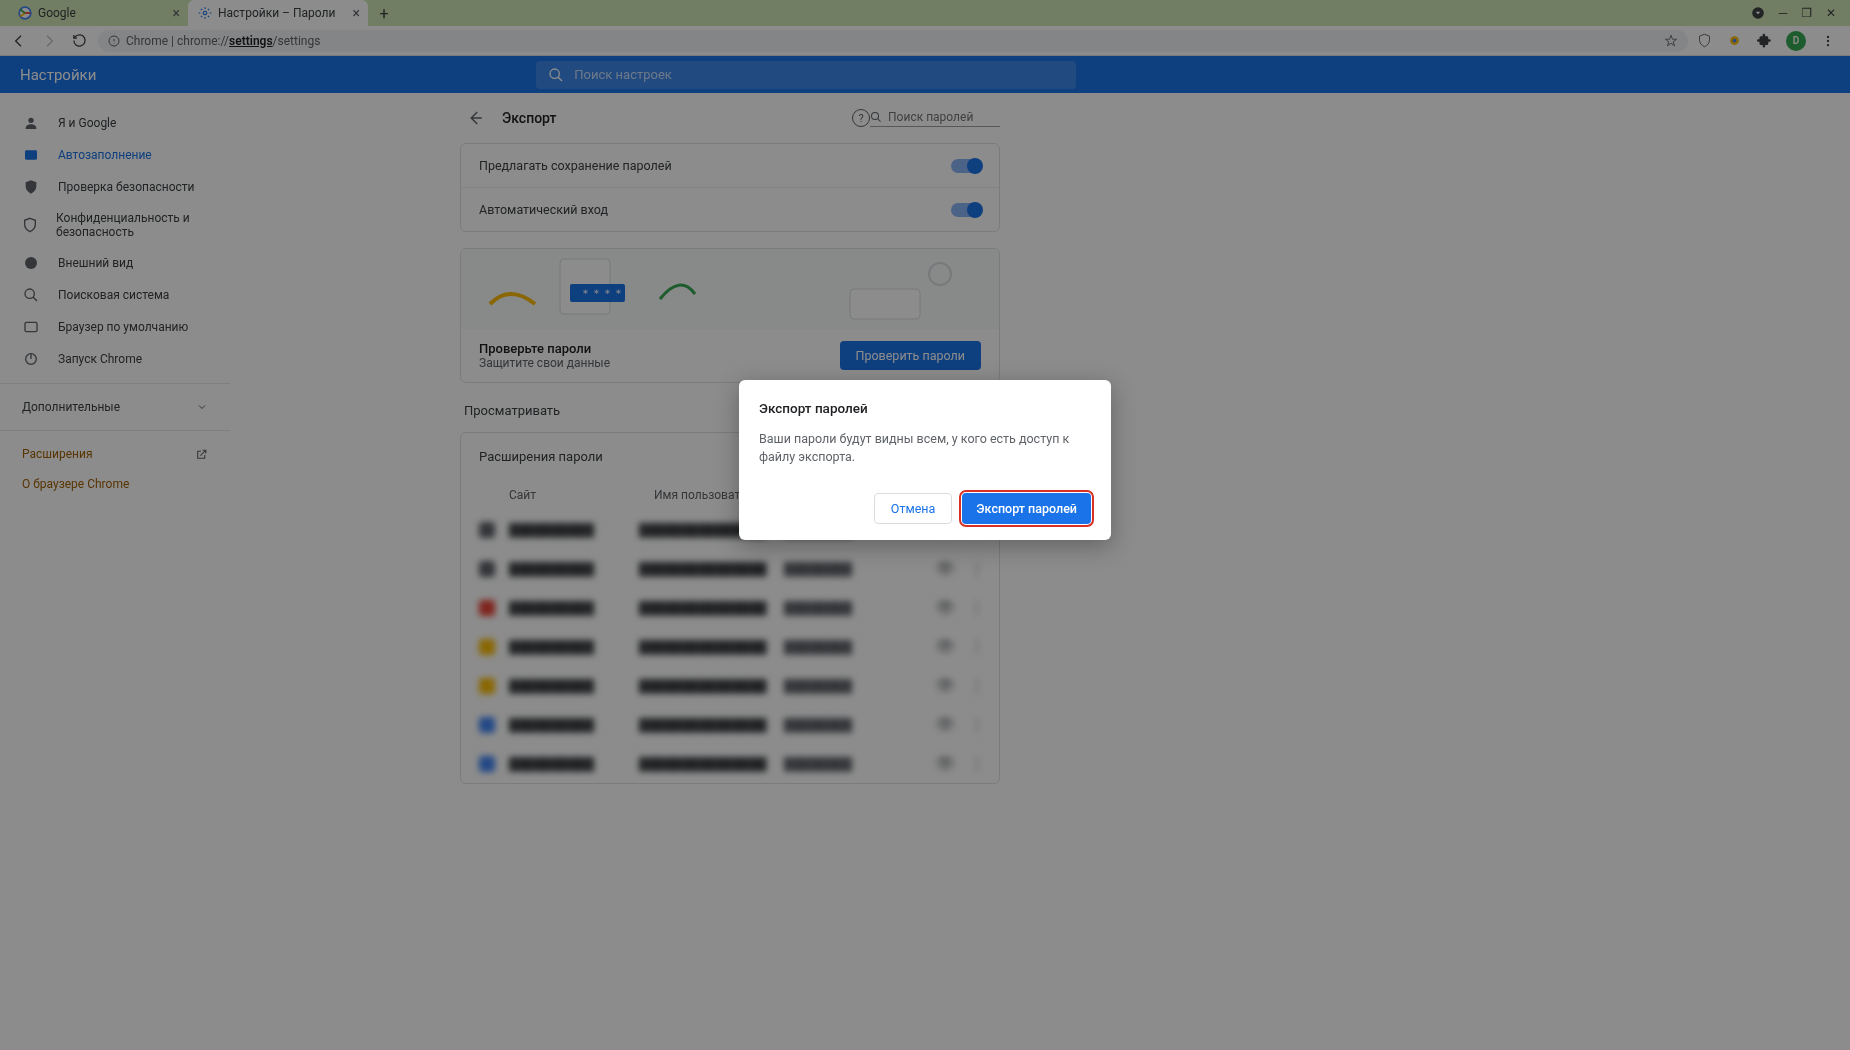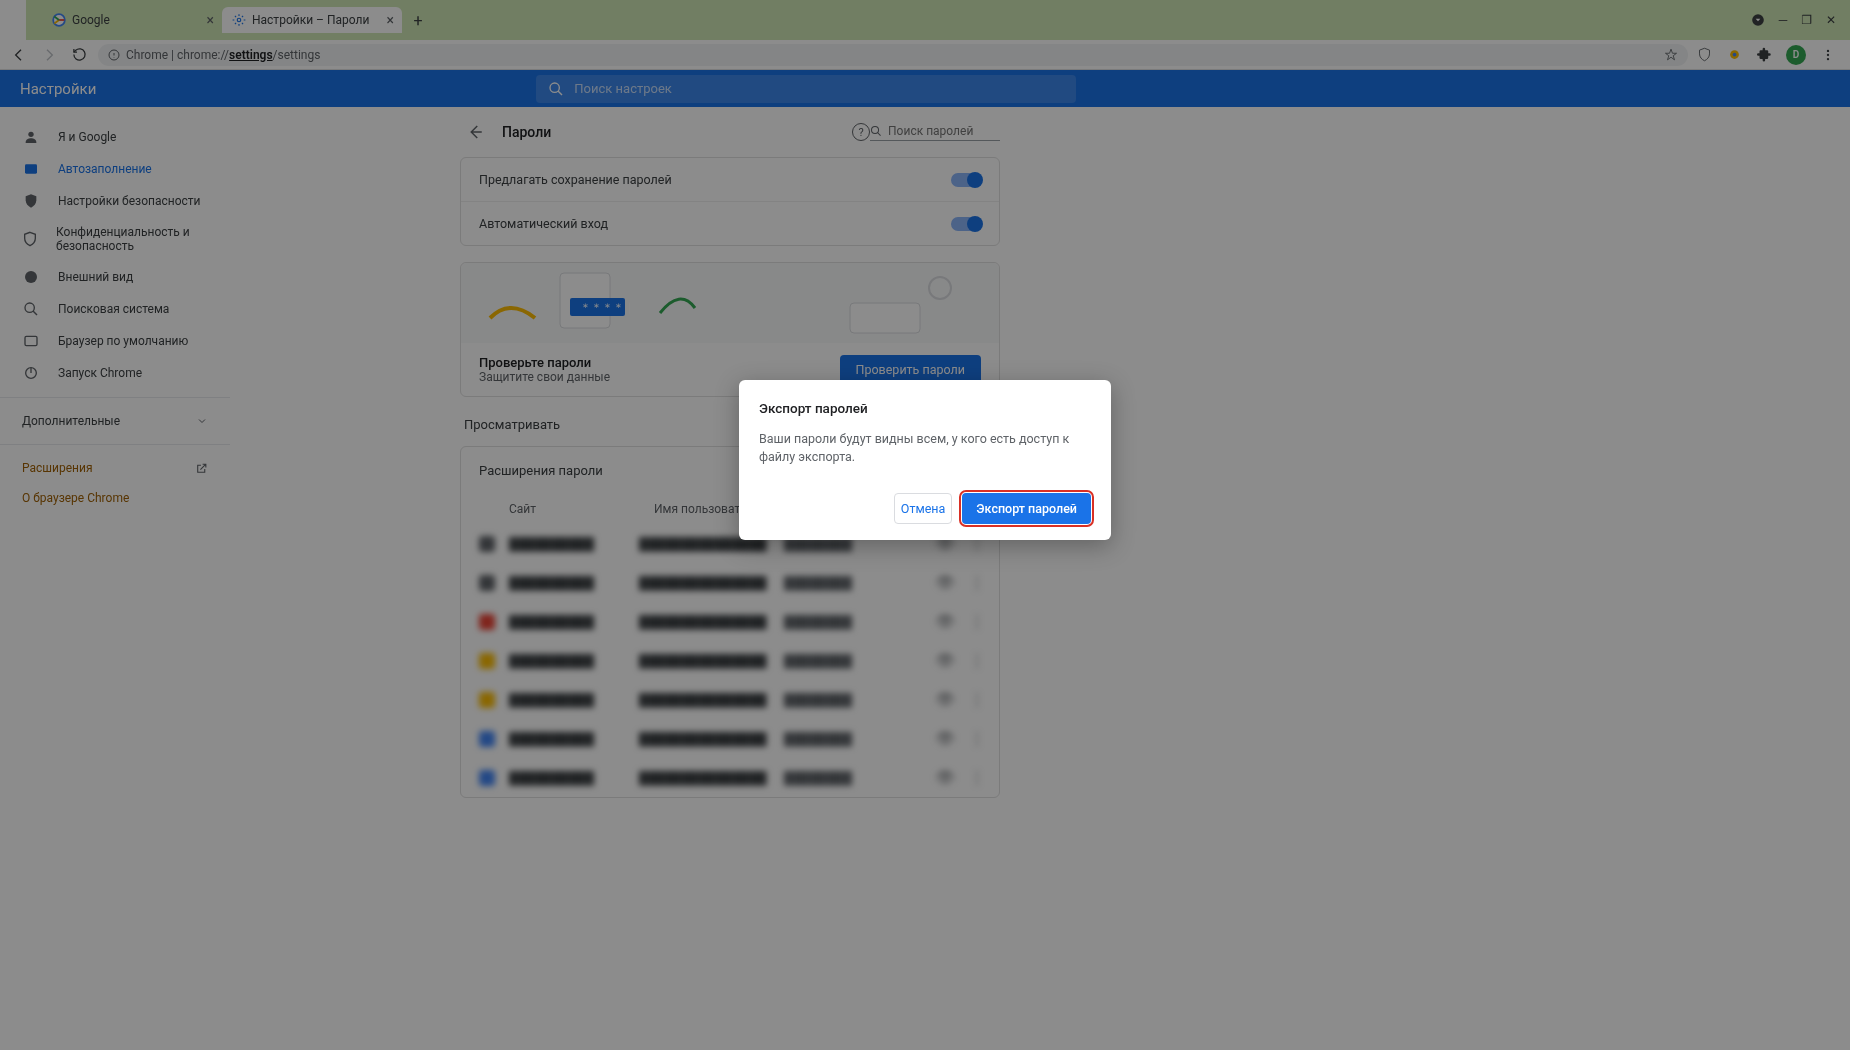--- a/index.html
+++ b/index.html
@@ -1,19 +1,19 @@
 <!DOCTYPE html>
 <html><head>
 <meta charset="utf-8">
 <style>
 * { margin: 0; padding: 0; box-sizing: border-box; font-family: "Segoe UI", Roboto, Arial, sans-serif; }
 body { width: 1850px; height: 1050px; background: #fff; overflow: hidden; position: relative; }
 
 
-.tabstrip { height: 40px; background: #cee5b4; display: flex; align-items: center; padding-left: 16px; margin-left: 26px; }
+.tabstrip { height: 26px; background: #cee5b4; display: flex; align-items: center; padding-left: 8px; }
 .tab { height: 26px; display: flex; align-items: center; padding: 0 10px; font-size: 12px; color: #3c4043; gap: 6px; border-radius: 6px 6px 0 0; min-width: 180px; position: relative; }
 .tab.active { background: #fff; }
 .tab:not(.active) { background: transparent; }
 .tab .close { font-size: 14px; color: #5f6368; position: absolute; right: 8px; cursor: pointer; }
 .tab .favicon { width: 14px; height: 14px; display: flex; align-items: center; justify-content: center; }
 .newtab { width: 24px; height: 24px; display: flex; align-items: center; justify-content: center; color: #3c4043; font-size: 16px; cursor: pointer; margin-left: 4px; }
 .win-controls { margin-left: auto; display: flex; gap: 14px; padding-right: 14px; color: #3c4043; }
 .win-controls span { font-size: 12px; cursor: pointer; }
 
 
@@ -85,21 +85,21 @@
 .list-row .c3 { flex: 1; font-size: 12px; color: #5f6368; }
 .list-row .eye { width: 16px; color: #5f6368; margin-right: 18px; }
 .list-row .more { width: 12px; color: #5f6368; }
 
 
 .overlay { position: absolute; inset: 0; background: rgba(0,0,0,0.45); display: flex; align-items: flex-start; justify-content: center; padding-top: 380px; }
 .dialog { width: 372px; background: #fff; border-radius: 6px; box-shadow: 0 6px 24px rgba(0,0,0,0.3); padding: 20px 20px 16px; }
 .dialog .d-title { font-size: 13.5px; color: #202124; font-weight: 500; margin-bottom: 14px; }
 .dialog .d-body { font-size: 12.5px; color: #5f6368; margin-bottom: 28px; line-height: 1.4; }
 .dialog .d-actions { display: flex; justify-content: flex-end; gap: 10px; }
-.d-cancel { background: #fff; border: 1px solid #dadce0; color: #1a73e8; font-size: 12.5px; padding: 7px 6px; border-radius: 4px; cursor: pointer; }
+.d-cancel { background: #fff; border: 1px solid #dadce0; color: #1a73e8; font-size: 12.5px; padding: 7px 16px; border-radius: 4px; cursor: pointer; }
 .d-confirm { background: #1a73e8; color: #fff; border: none; font-size: 12.5px; font-weight: 500; padding: 7px 14px; border-radius: 4px; cursor: pointer; outline: 2px solid #d93025; outline-offset: 1px; }
 
 svg { display: block; }
 </style>
 </head>
 <body>
 
 <div class="tabstrip">
   <div class="tab">
     <span class="favicon">
@@ -229,21 +229,21 @@
           </svg>
         </span>
       <span>Автозаполнение</span>
     </div>
     <div class="side-item">
       <span class="sicon">
           <svg width="16" height="16" viewBox="0 0 24 24" fill="#5f6368">
             <path d="M12 2l8 3v6c0 5-3.5 9-8 11-4.5-2-8-6-8-11V5l8-3z"></path>
           </svg>
         </span>
-      <span>Настройки безопасности</span>
+      <span>Проверка безопасности</span>
     </div>
     <div class="side-item">
       <span class="sicon">
           <svg width="16" height="16" viewBox="0 0 24 24" fill="none" stroke="#5f6368" stroke-width="2">
             <path d="M12 2l8 3v6c0 5-3.5 9-8 11-4.5-2-8-6-8-11V5l8-3z"></path>
           </svg>
         </span>
       <span>Конфиденциальность и безопасность</span>
     </div>
     <div class="side-item">
@@ -304,21 +304,21 @@
   </div>
 
   <div class="content">
     <div class="panel">
       <div class="panel-head">
         <span class="back">
           <svg width="18" height="18" viewBox="0 0 24 24" fill="none" stroke="#5f6368" stroke-width="2">
               <path d="M15 4l-8 8 8 8M7 12h14"></path>
             </svg>
         </span>
-        <span class="title">Пароли</span>
+        <span class="title">Экспорт</span>
         <span class="help">?</span>
         <span class="psearch">
           <svg width="14" height="14" viewBox="0 0 24 24" fill="none" stroke="#5f6368" stroke-width="2">
               <circle cx="10" cy="10" r="7"></circle>
               <path d="M21 21l-6-6"></path>
             </svg>
           <input placeholder="Поиск паролей" style="">
         </span>
       </div>
 

